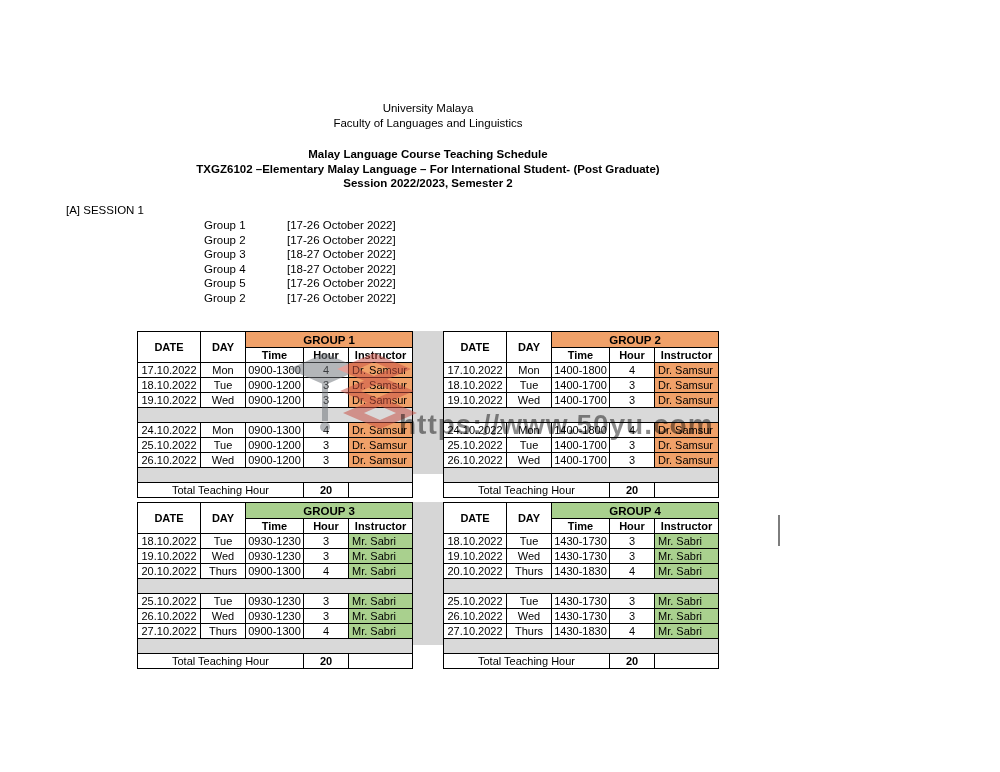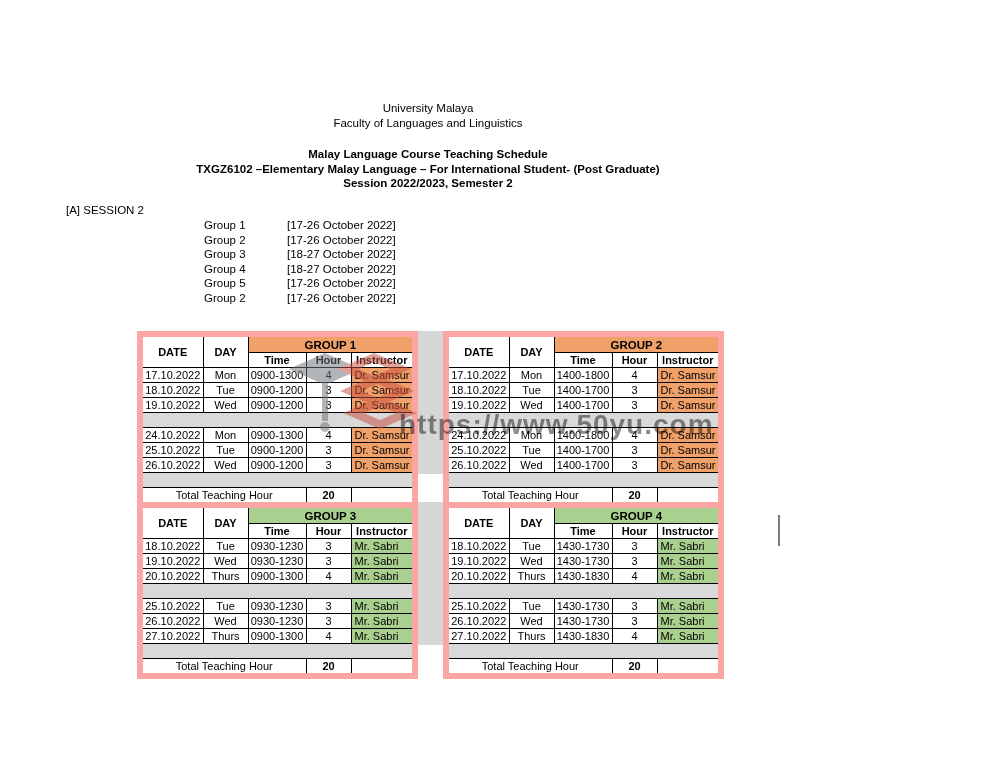--- a/index.html
+++ b/index.html
@@ -22,21 +22,21 @@
   .group-row .gname { width:83px; }
 
   
   .table-slot { position:absolute; }
   #t1 { left:137px; top:331px; }
   #t2 { left:443px; top:331px; }
   #t3 { left:137px; top:502px; }
   #t4 { left:443px; top:502px; }
 
   table.sched { border-collapse:collapse; table-layout:fixed; width:275px;
-                font-size:11px; border:6px solid #fca5a5; }
+                font-size:11px; border:1px solid #fca5a5; }
   .sched td { border:1px solid #000; text-align:center; padding:0; height:14px;
               line-height:14px; overflow:hidden; white-space:nowrap; }
   .col-date { width:63px; } .col-day { width:45px; } .col-time { width:58px; }
   .col-hour { width:45px; } .col-ins { width:64px; }
   .sched .hdr  { font-weight:bold; font-size:11px; }
   .sched .group-cell { font-weight:bold; font-size:11.5px; height:15px; }
   .sched .ins-cell { text-align:left; padding-left:3px; }
   .sched .spacer-cell { height:14px; }
   .sched .total-label { }
   .sched .total-val { font-weight:bold; }
@@ -65,21 +65,21 @@
 
   <div class="doc-header">
     <div>University Malaya</div>
     <div>Faculty of Languages and Linguistics</div>
     <div class="gap"></div>
     <div class="bold">Malay Language Course Teaching Schedule</div>
     <div class="bold">TXGZ6102 –Elementary Malay Language – For International Student- (Post Graduate)</div>
     <div class="bold">Session 2022/2023, Semester 2</div>
   </div>
 
-  <div class="session-label">[A] SESSION 2</div>
+  <div class="session-label">[A] SESSION 1</div>
 
   <div class="group-list" id="group-list">
       <div class="group-row">
         <span class="gname">Group 1</span>
         <span class="grange">[17-26 October 2022]</span>
       </div>
       <div class="group-row">
         <span class="gname">Group 2</span>
         <span class="grange">[17-26 October 2022]</span>
       </div>

